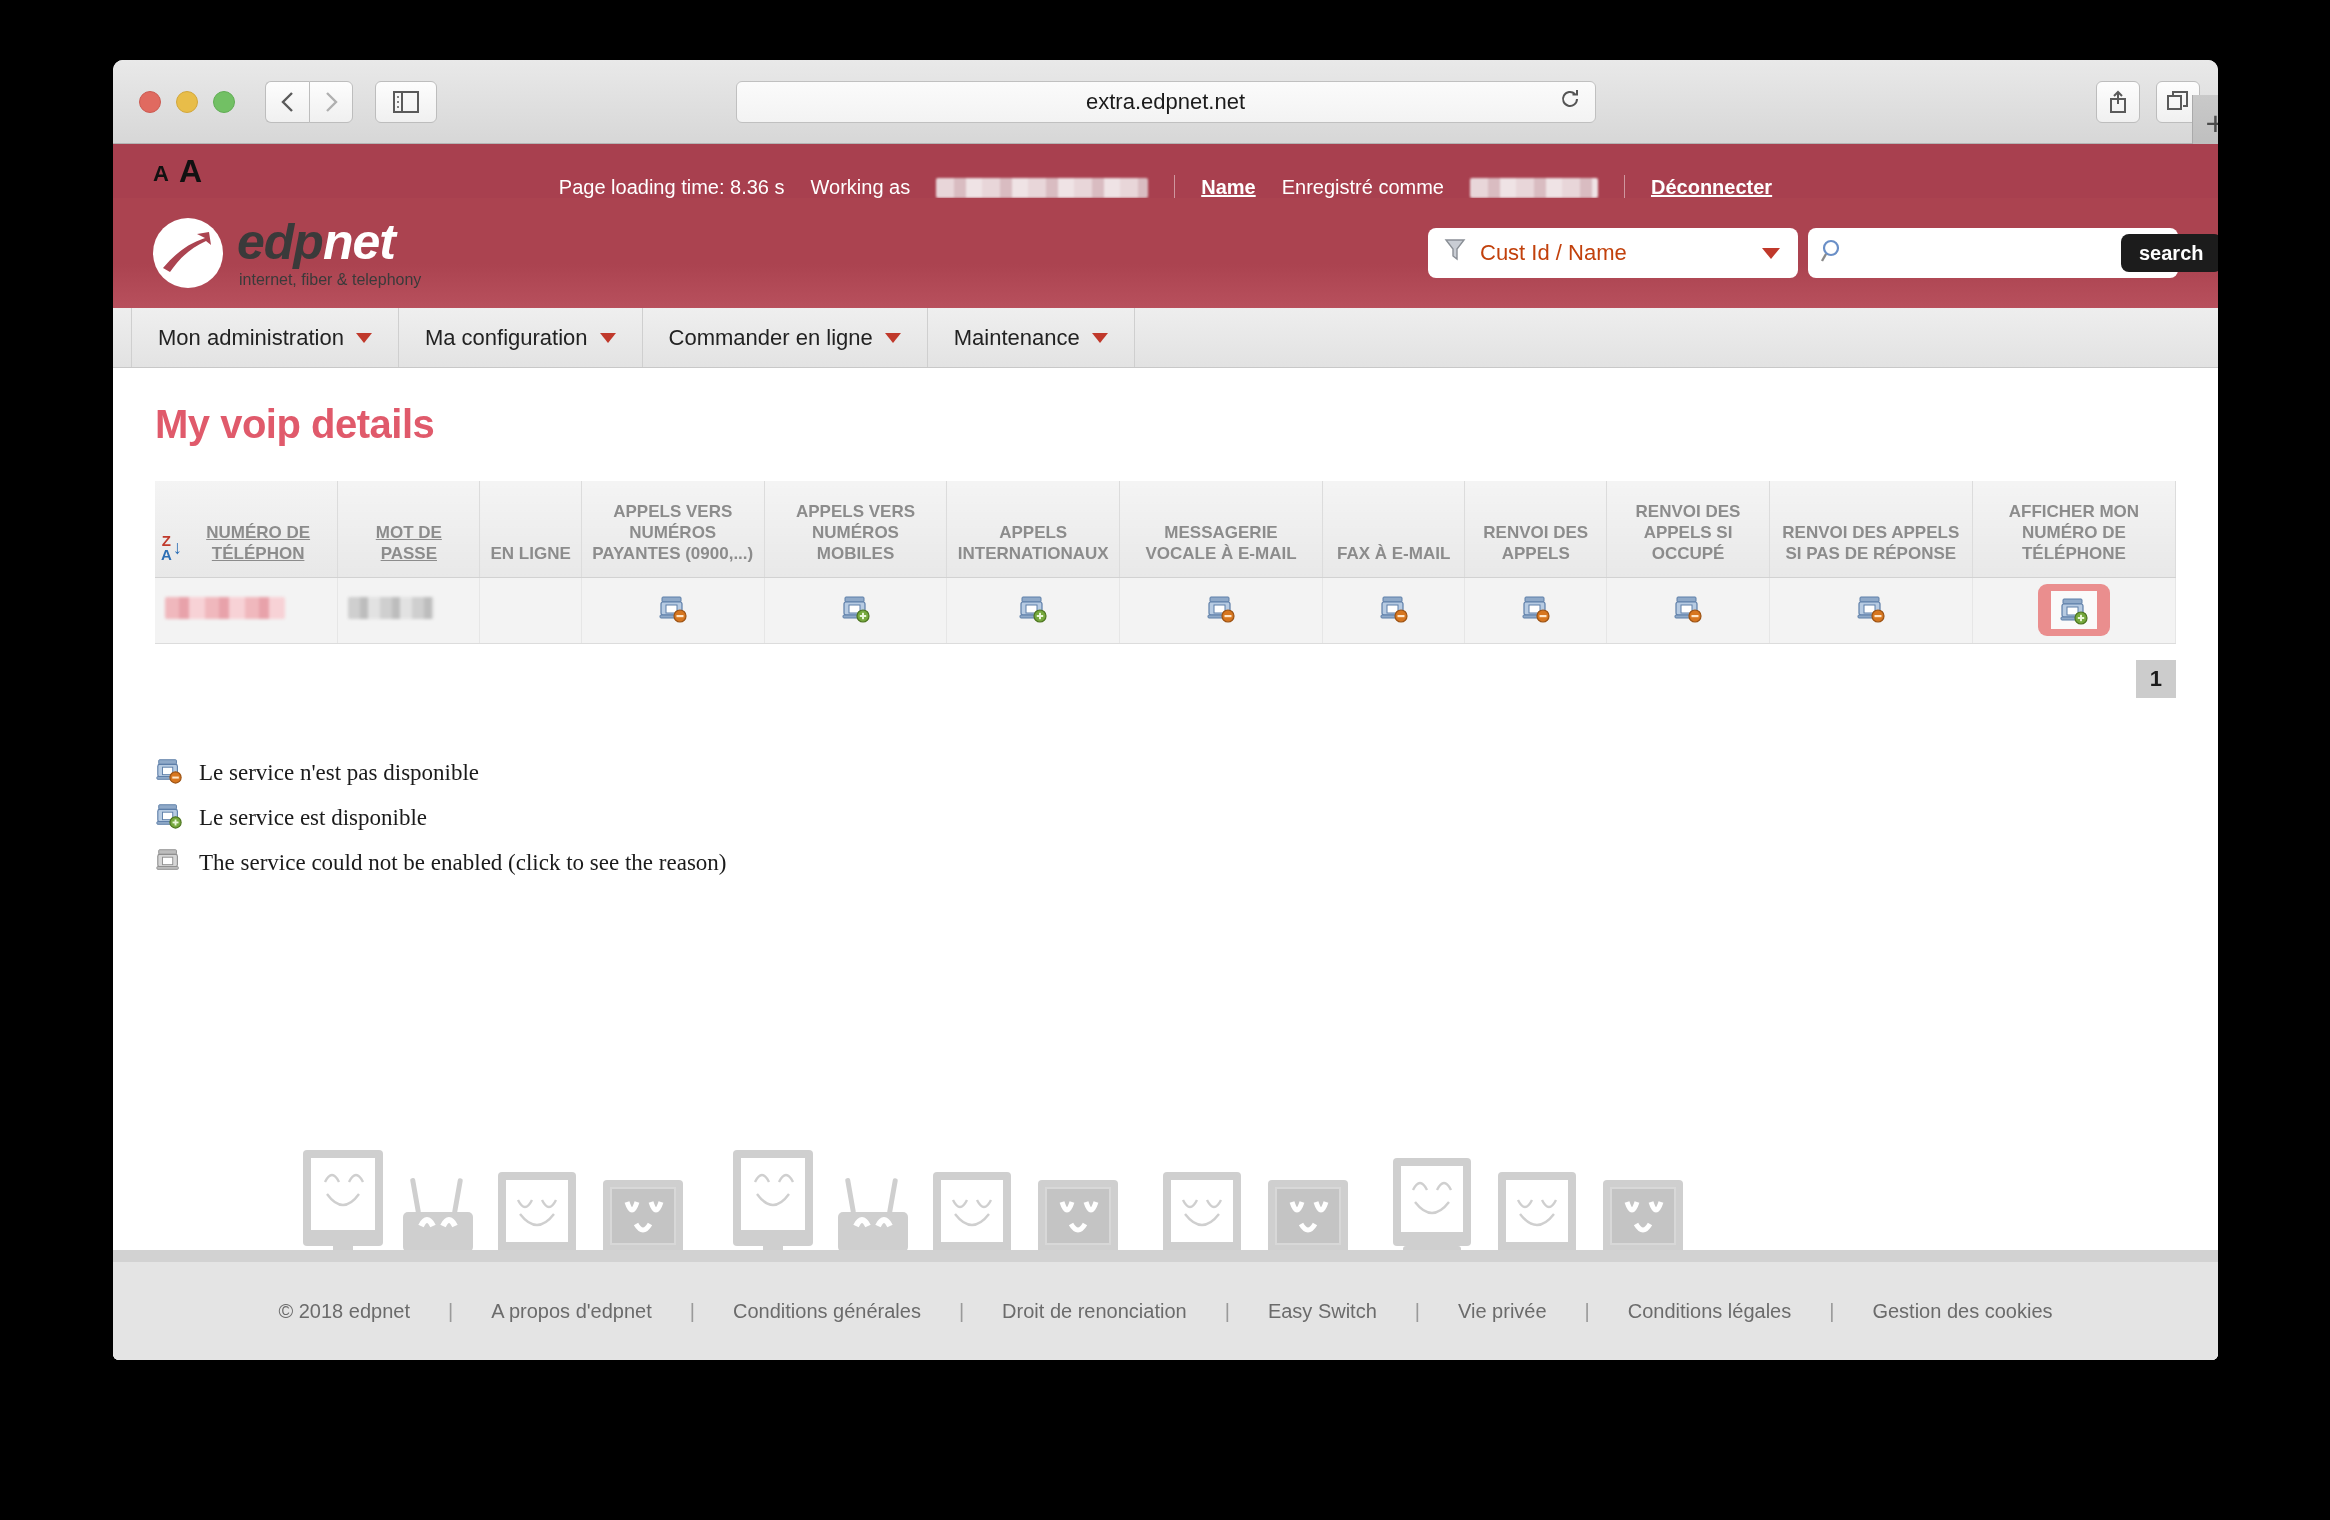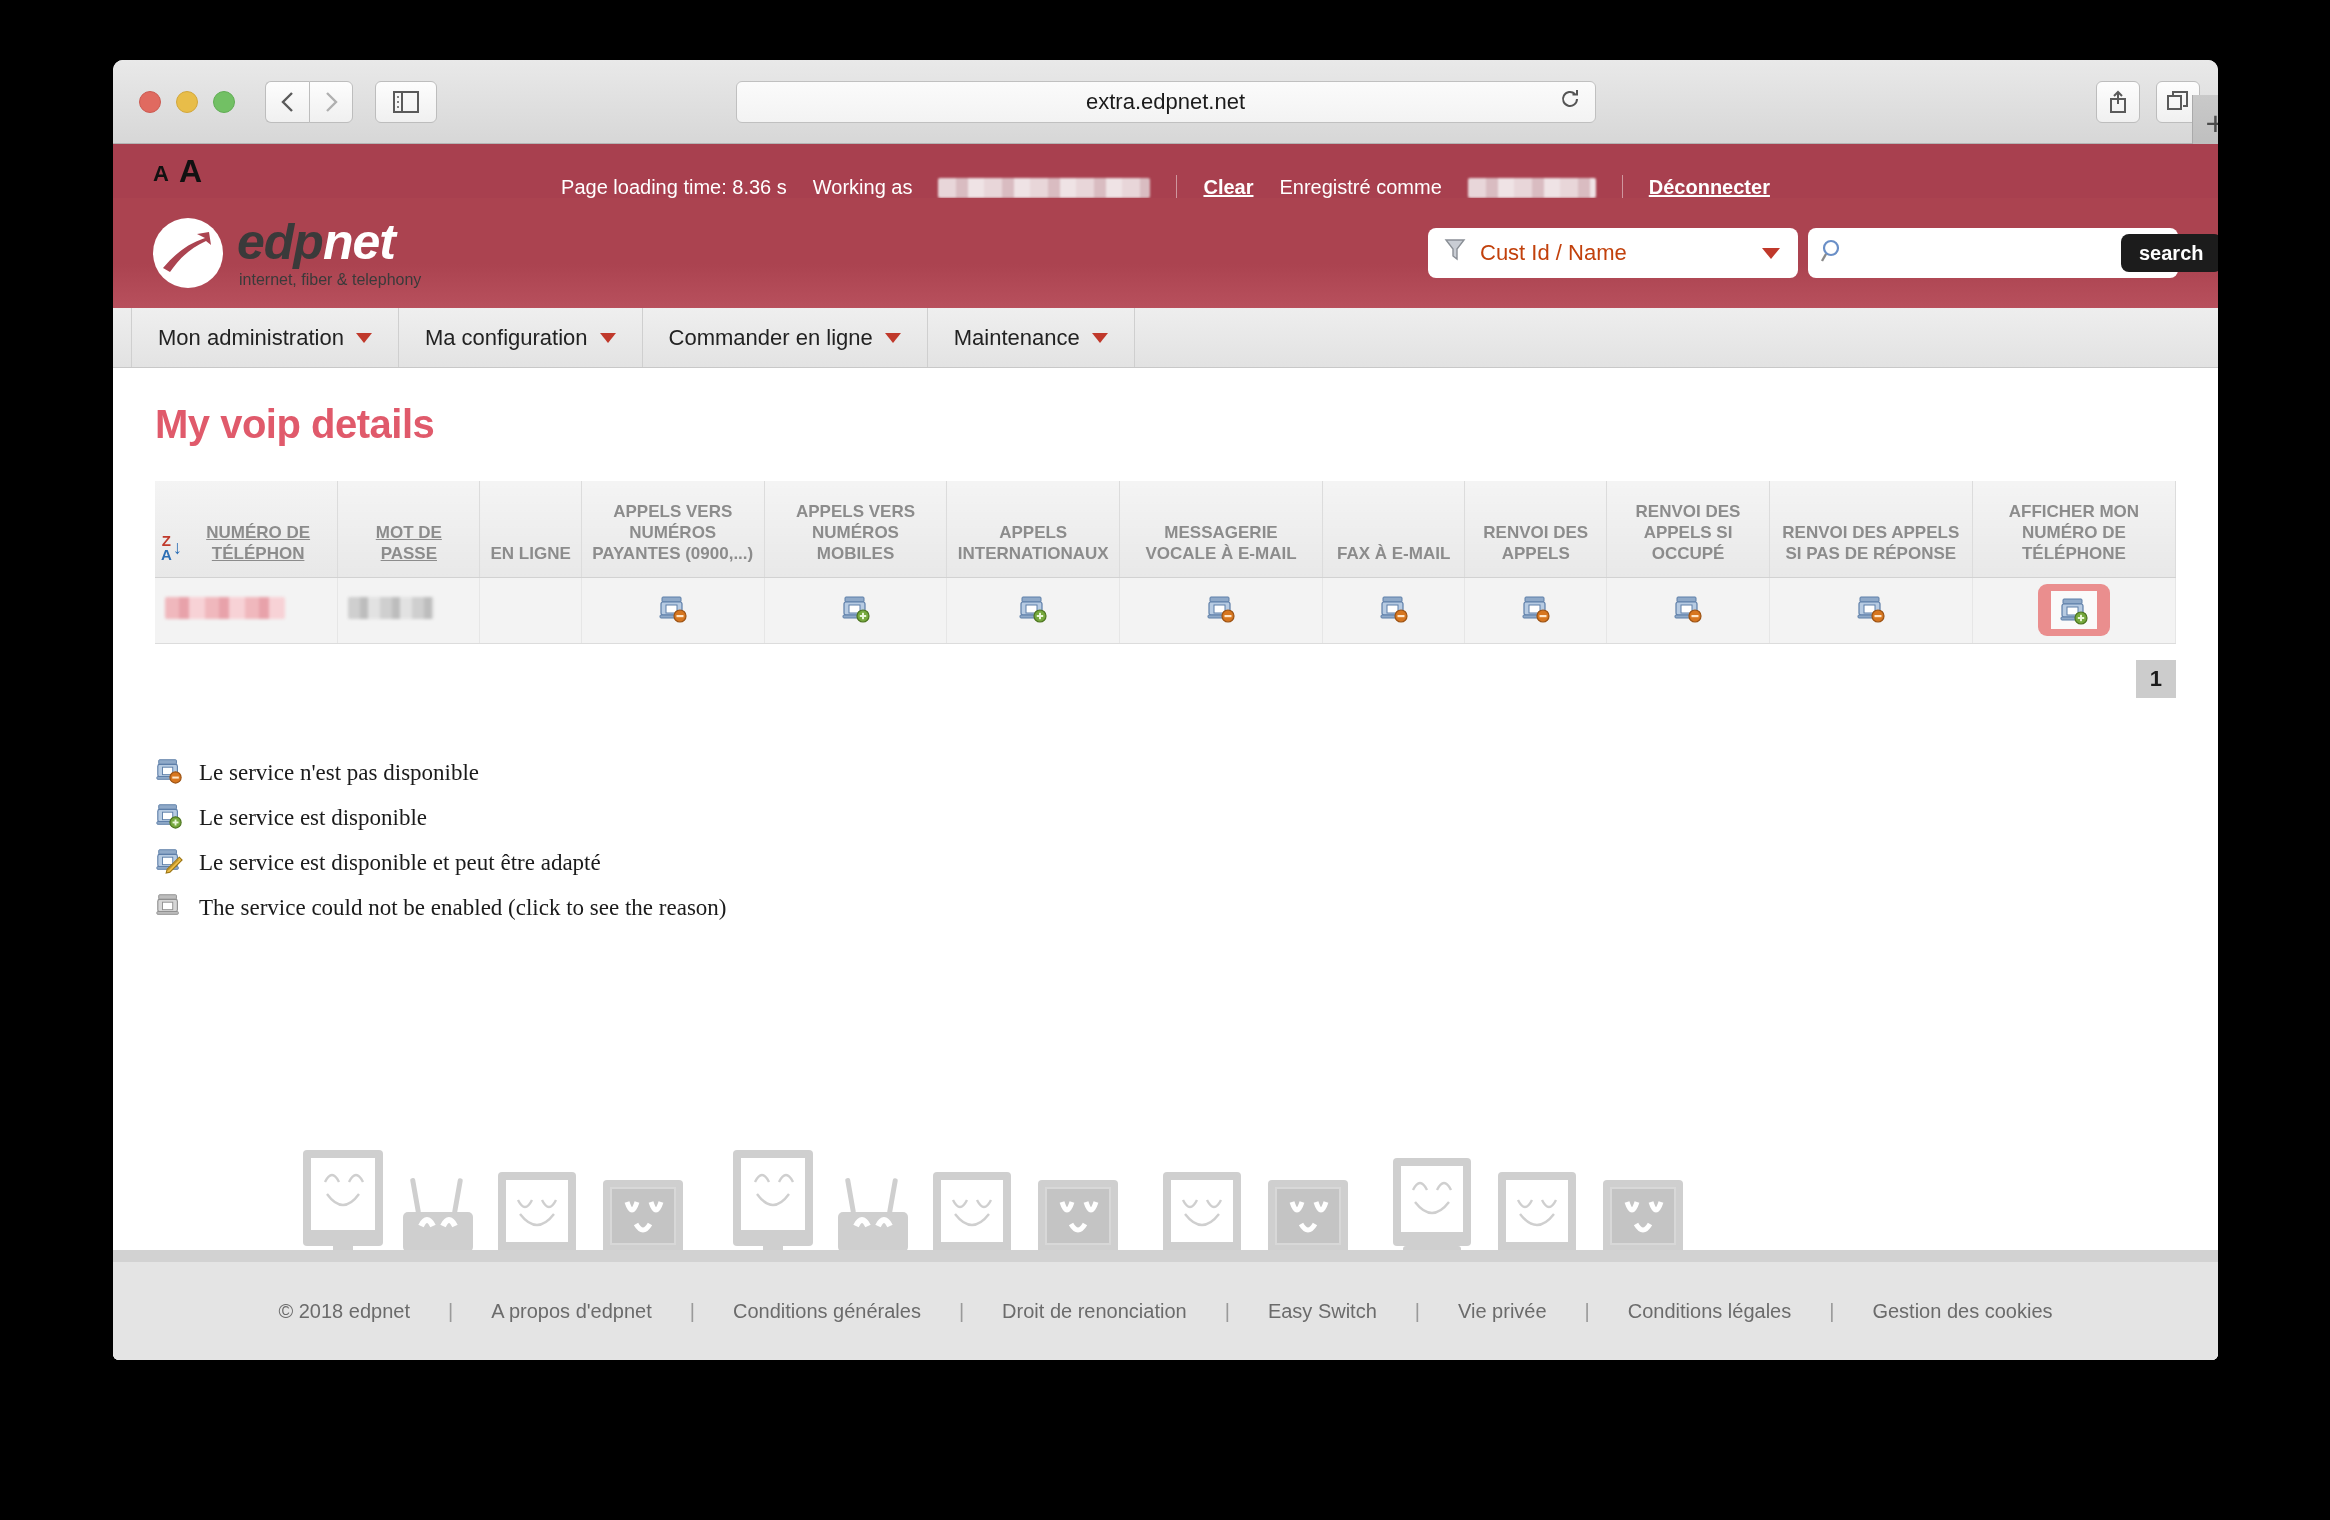--- a/index.html
+++ b/index.html
@@ -353,21 +353,21 @@
     <div class="topbar">
       <div class="font-sizer">
         <span class="a-small">A</span>
         <span class="a-big">A</span>
       </div>
       <div class="topbar-center">
         <span>Page loading time: 8.36 s</span>
         <span>Working as</span>
         <span class="redact w1"></span>
         <span class="divider-v"></span>
-        <a class="link-u" href="#">Clear</a>
+        <a class="link-u" href="#">Name</a>
         <span>Enregistré comme</span>
         <span class="redact w2"></span>
         <span class="divider-v"></span>
         <a class="link-u" href="#">Déconnecter</a>
       </div>
     </div>
 
     <div class="header">
       <div class="logo">
         <div class="logo-mark">
@@ -633,33 +633,20 @@
               <circle cx="22" cy="23" r="6" fill="#76a93d" stroke="#4d7520" stroke-width="1.2"></circle>
               <rect x="21" y="19.8" width="2" height="6.4" fill="#eaf6d8"></rect>
               <rect x="18.8" y="22" width="6.4" height="2" fill="#eaf6d8"></rect>
             </svg>
           </span>
           <span>Le service est disponible</span>
         </div>
         <div class="legend-row">
           <span>
             <svg width="28" height="28" viewBox="0 0 30 30">
-              <rect x="4" y="4" width="19" height="5" rx="1" fill="#8fa9c8" stroke="#5d7ea8" stroke-width="1"></rect>
-              <rect x="3" y="9" width="21" height="13" rx="2" fill="#b7cbe2" stroke="#5d7ea8" stroke-width="1.2"></rect>
-              <rect x="8" y="12" width="11" height="8" fill="#ffffff" stroke="#5d7ea8" stroke-width="1"></rect>
-              <rect x="2" y="22" width="23" height="3" rx="1" fill="#8fa9c8" stroke="#5d7ea8" stroke-width="1"></rect>
-              <polygon points="26,12 29,15 16,28 12,29 13,25" fill="#f2c14a" stroke="#9c7616" stroke-width="1.2"></polygon>
-              <line x1="14" y1="26" x2="25.5" y2="14.5" stroke="#9c7616" stroke-width="0.9"></line>
-            </svg>
-          </span>
-          <span>Le service est disponible et peut être adapté</span>
-        </div>
-        <div class="legend-row">
-          <span>
-            <svg width="28" height="28" viewBox="0 0 30 30">
               <rect x="4" y="4" width="19" height="5" rx="1" fill="#bdbdbd" stroke="#8f8f8f" stroke-width="1"></rect>
               <rect x="3" y="9" width="21" height="13" rx="2" fill="#d6d6d6" stroke="#8f8f8f" stroke-width="1.2"></rect>
               <rect x="8" y="12" width="11" height="8" fill="#ffffff" stroke="#8f8f8f" stroke-width="1"></rect>
               <rect x="2" y="22" width="23" height="3" rx="1" fill="#bdbdbd" stroke="#8f8f8f" stroke-width="1"></rect>
             </svg>
           </span>
           <span>The service could not be enabled (click to see the reason)</span>
         </div>
       </div>
     </div>

